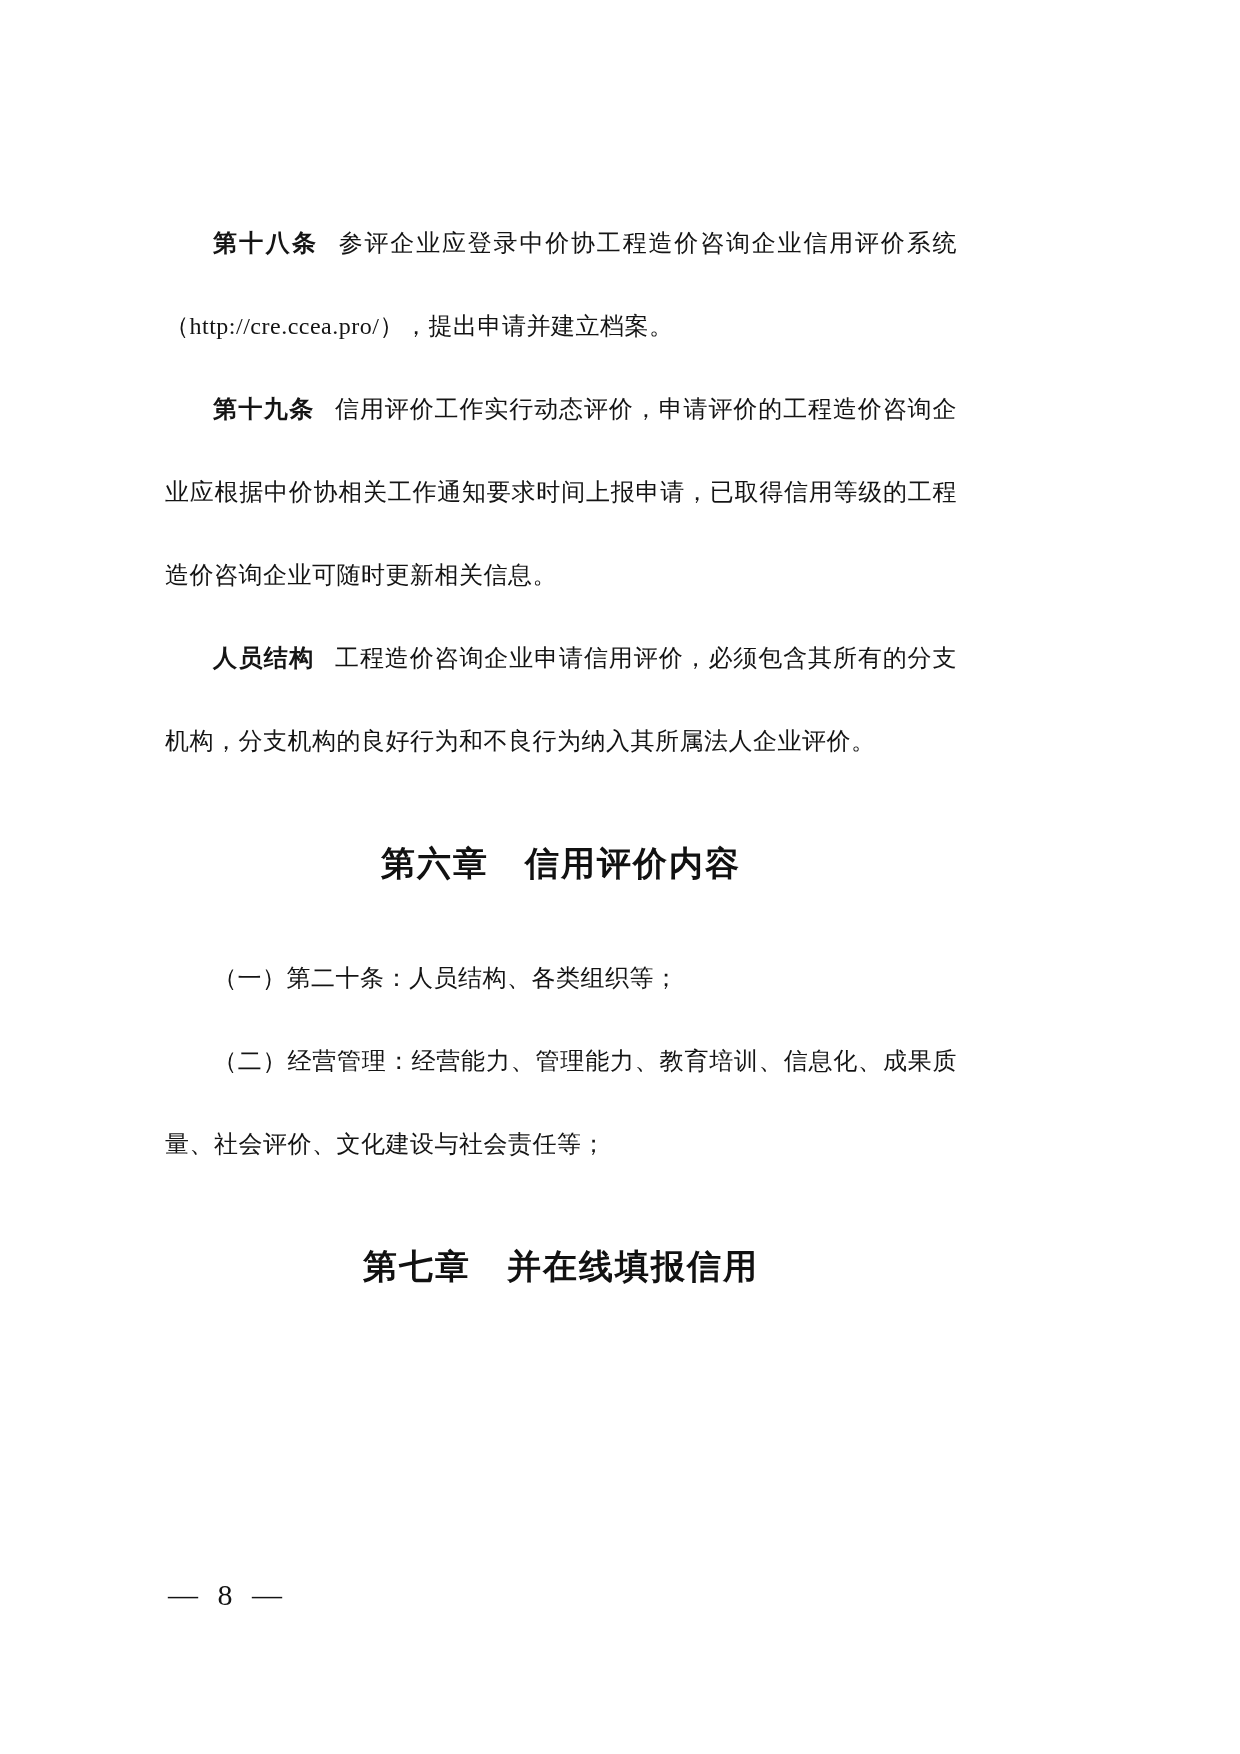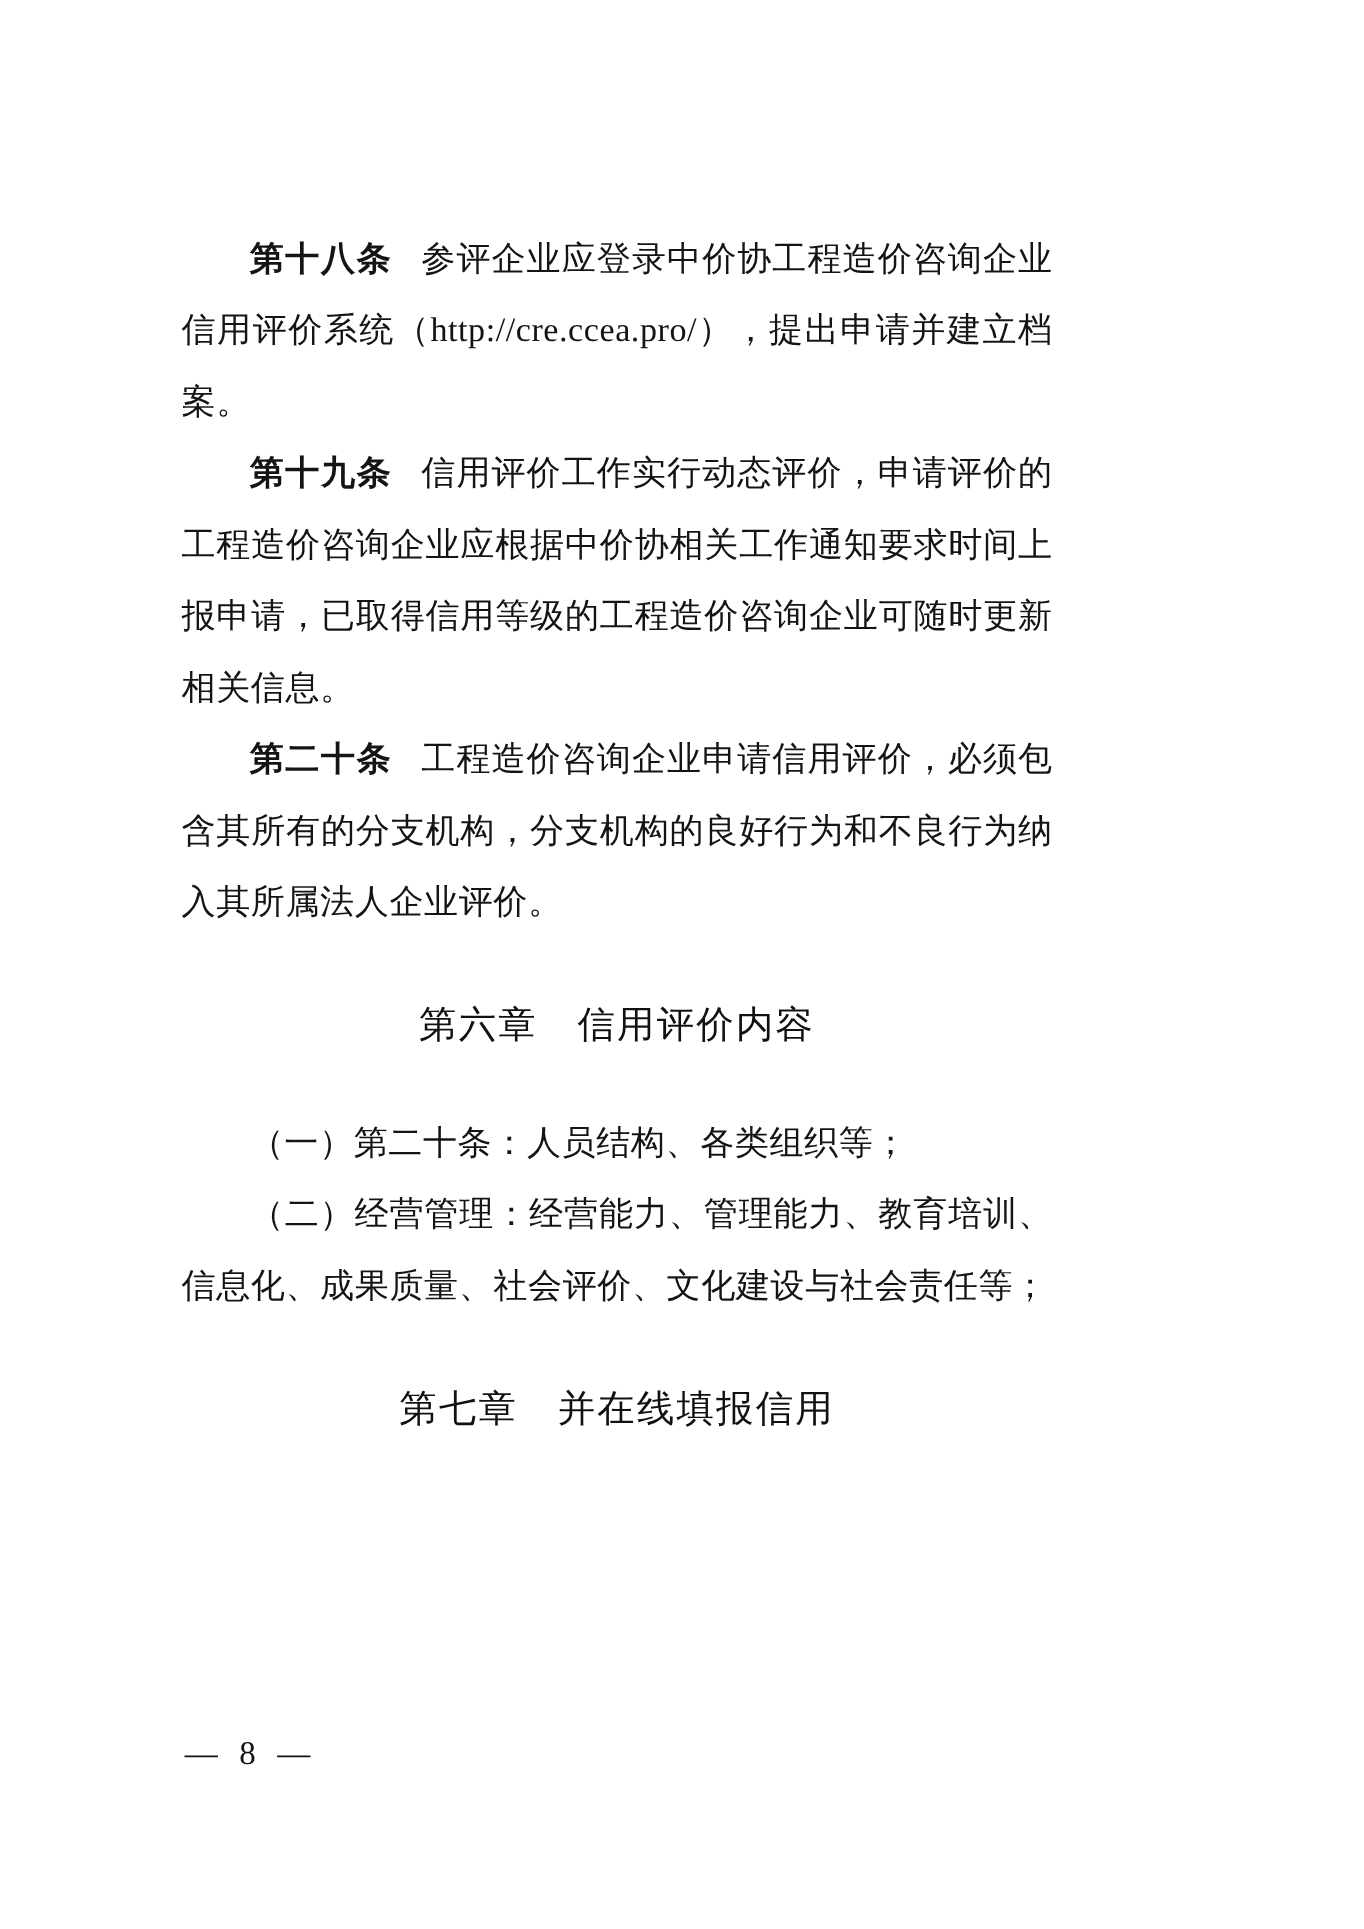--- a/index.html
+++ b/index.html
@@ -20,34 +20,34 @@
     background: #ffffff;
   }
   .content {
     position: absolute;
     left: 165px;
     top: 202px;
     width: 792px;
   }
   p.body {
     margin: 0;
-    font-size: 31px;
-    line-height: 65px;
+    font-size: 24px;
+    line-height: 83px;
     text-align: justify;
     text-indent: 2em;
     letter-spacing: 0.5px;
   }
   p.body .label {
     font-weight: bold;
     margin-right: 0.85em;
     letter-spacing: 1px;
   }
   h2.chapter {
     font-family: "Liberation Sans", "DejaVu Sans", sans-serif;
-    font-weight: normal;
+    font-weight: bold;
     font-size: 34px;
     line-height: 60px;
     text-align: center;
     margin: 50px 0 44px 0;
     letter-spacing: 2px;
     color: #111111;
   }
   .footer {
     position: absolute;
     left: 168px;
@@ -62,21 +62,21 @@
 <body>
 
 <div class="page">
 
   <div class="content">
 
     <p class="body"><span class="label">第十八条</span><span>参评企业应登录中价协工程造价咨询企业信用评价系统（http://cre.ccea.pro/），提出申请并建立档案。</span></p>
 
     <p class="body"><span class="label">第十九条</span><span>信用评价工作实行动态评价，申请评价的工程造价咨询企业应根据中价协相关工作通知要求时间上报申请，已取得信用等级的工程造价咨询企业可随时更新相关信息。</span></p>
 
-    <p class="body"><span class="label">第二十条</span><span>工程造价咨询企业申请信用评价，必须包含其所有的分支机构，分支机构的良好行为和不良行为纳入其所属法人企业评价。</span></p>
+    <p class="body"><span class="label">人员结构</span><span>工程造价咨询企业申请信用评价，必须包含其所有的分支机构，分支机构的良好行为和不良行为纳入其所属法人企业评价。</span></p>
 
     <h2 class="chapter">第六章　信用评价内容</h2>
 
 
     <p class="body"><span>（一）第二十条：人员结构、各类组织等；</span></p>
 
     <p class="body"><span>（二）经营管理：经营能力、管理能力、教育培训、信息化、成果质量、社会评价、文化建设与社会责任等；</span></p>
 
 
     <h2 class="chapter">第七章　并在线填报信用</h2>

